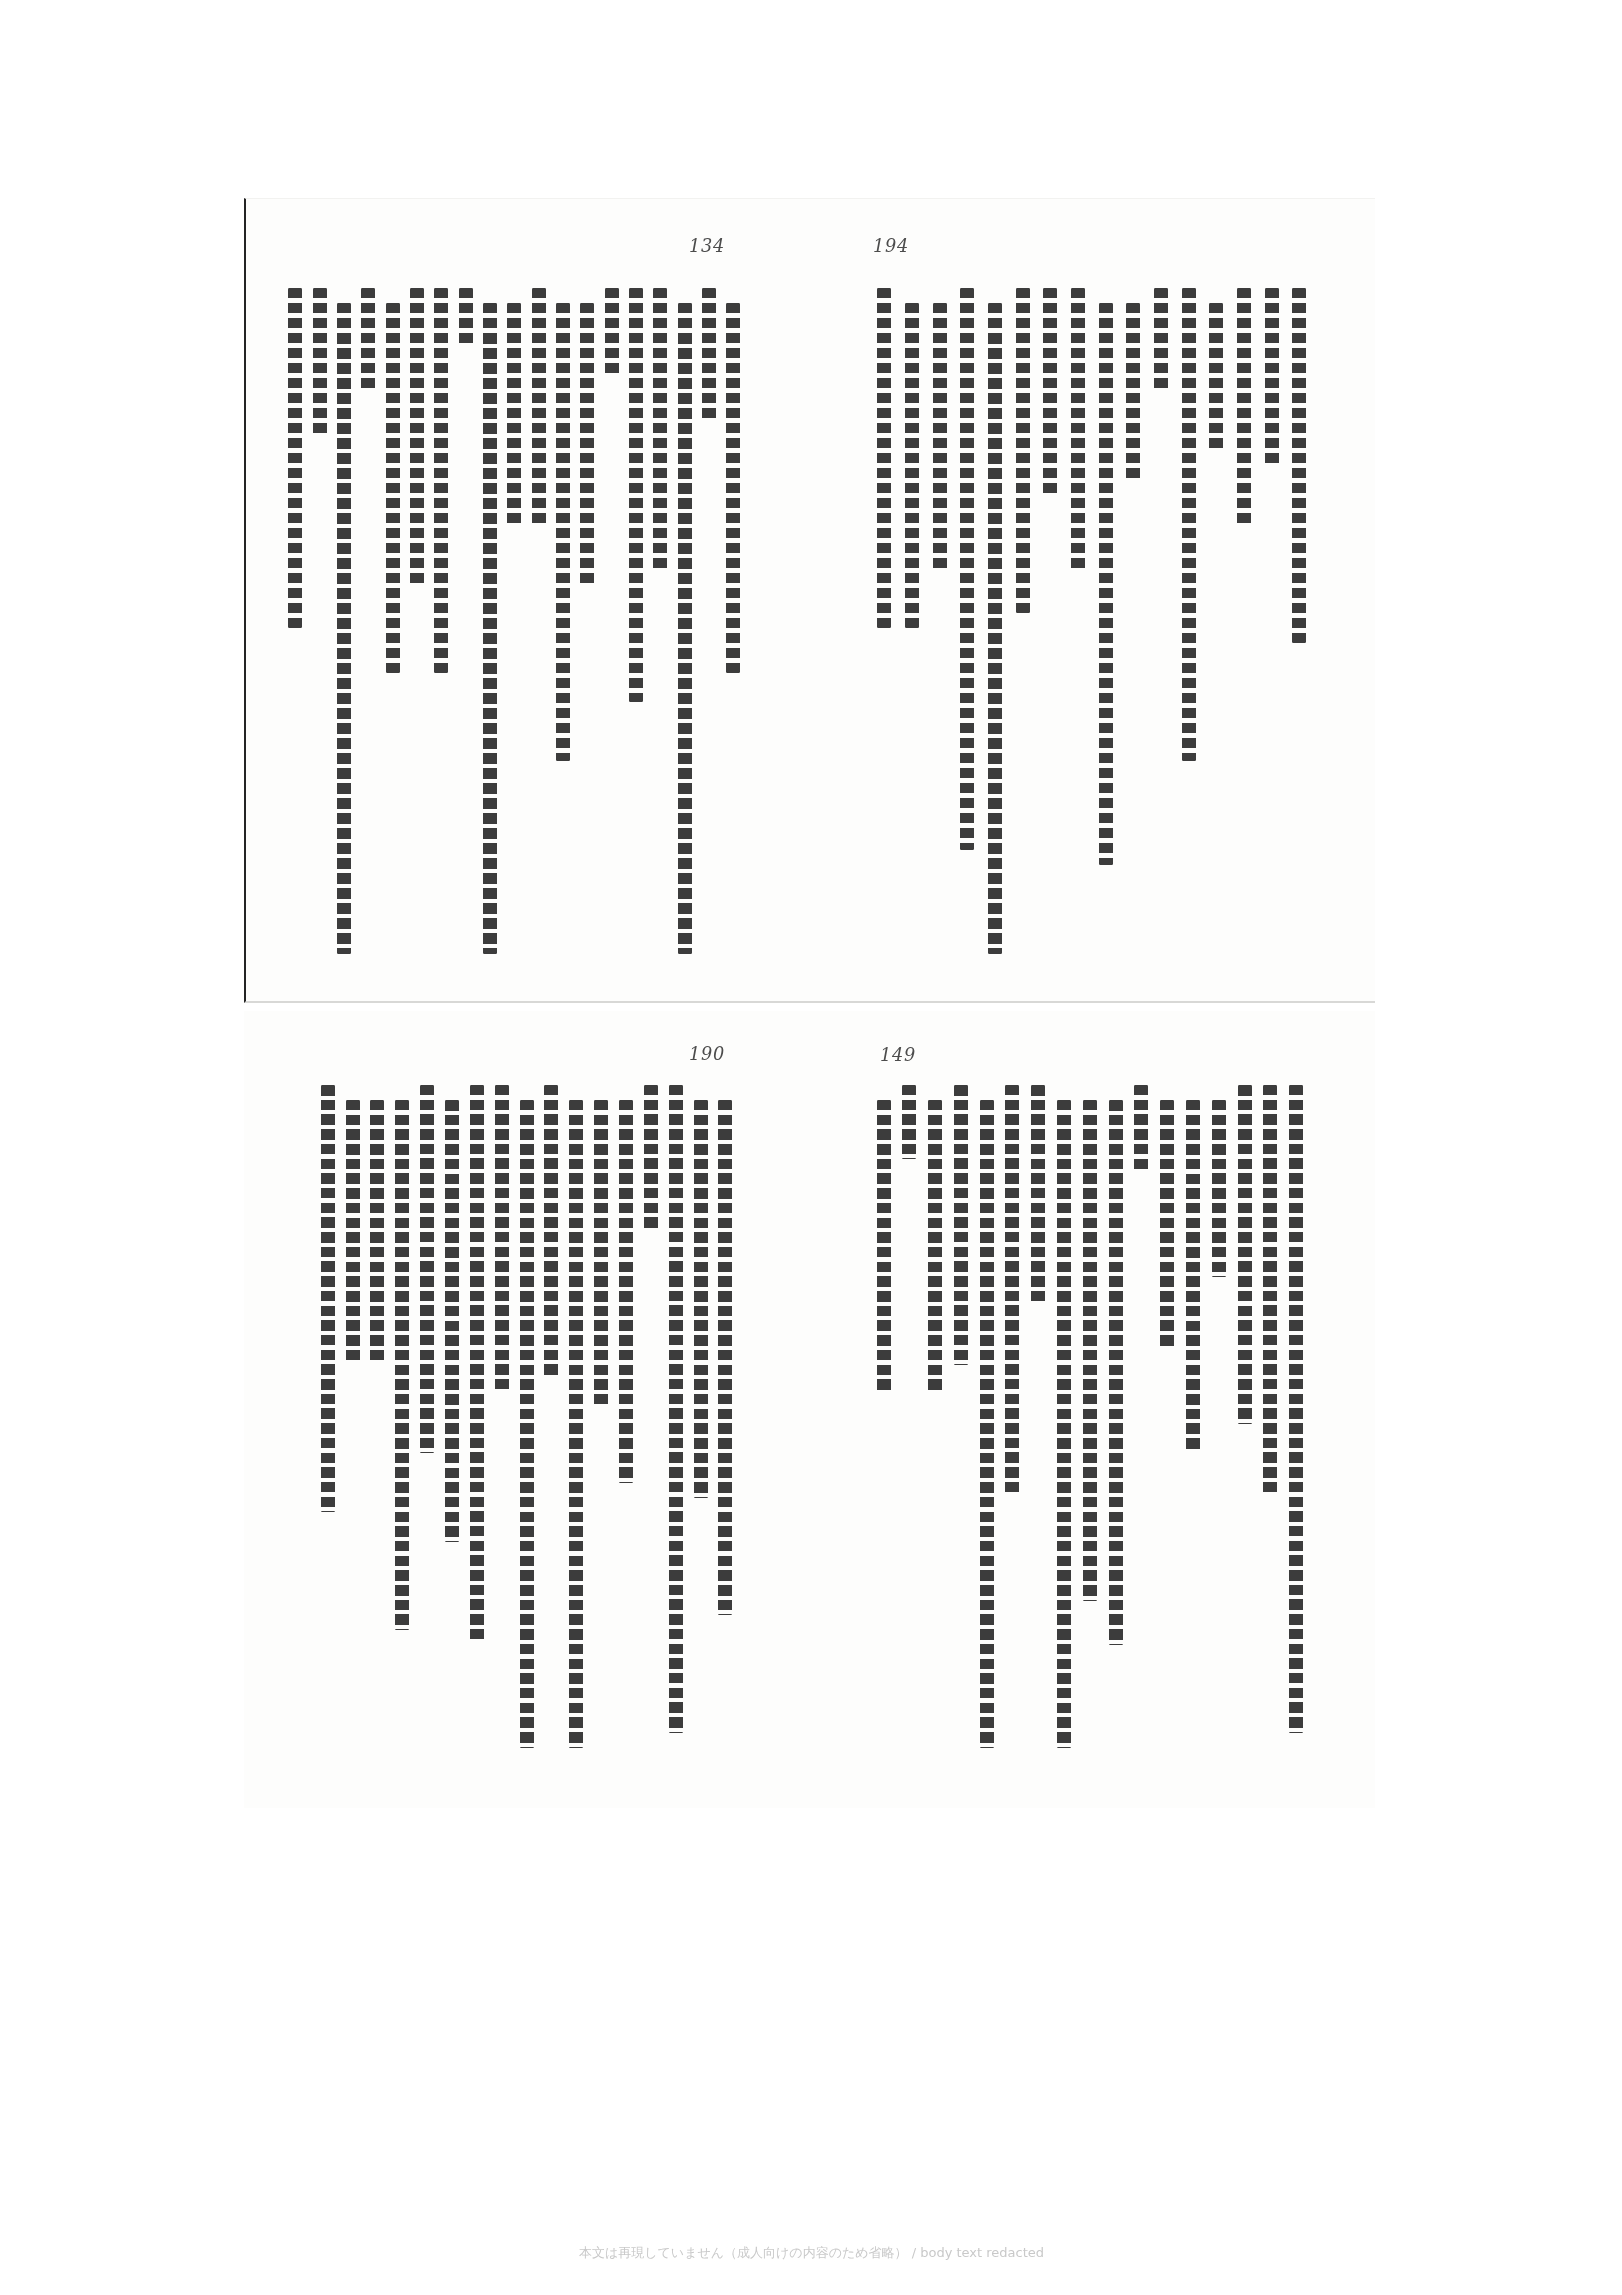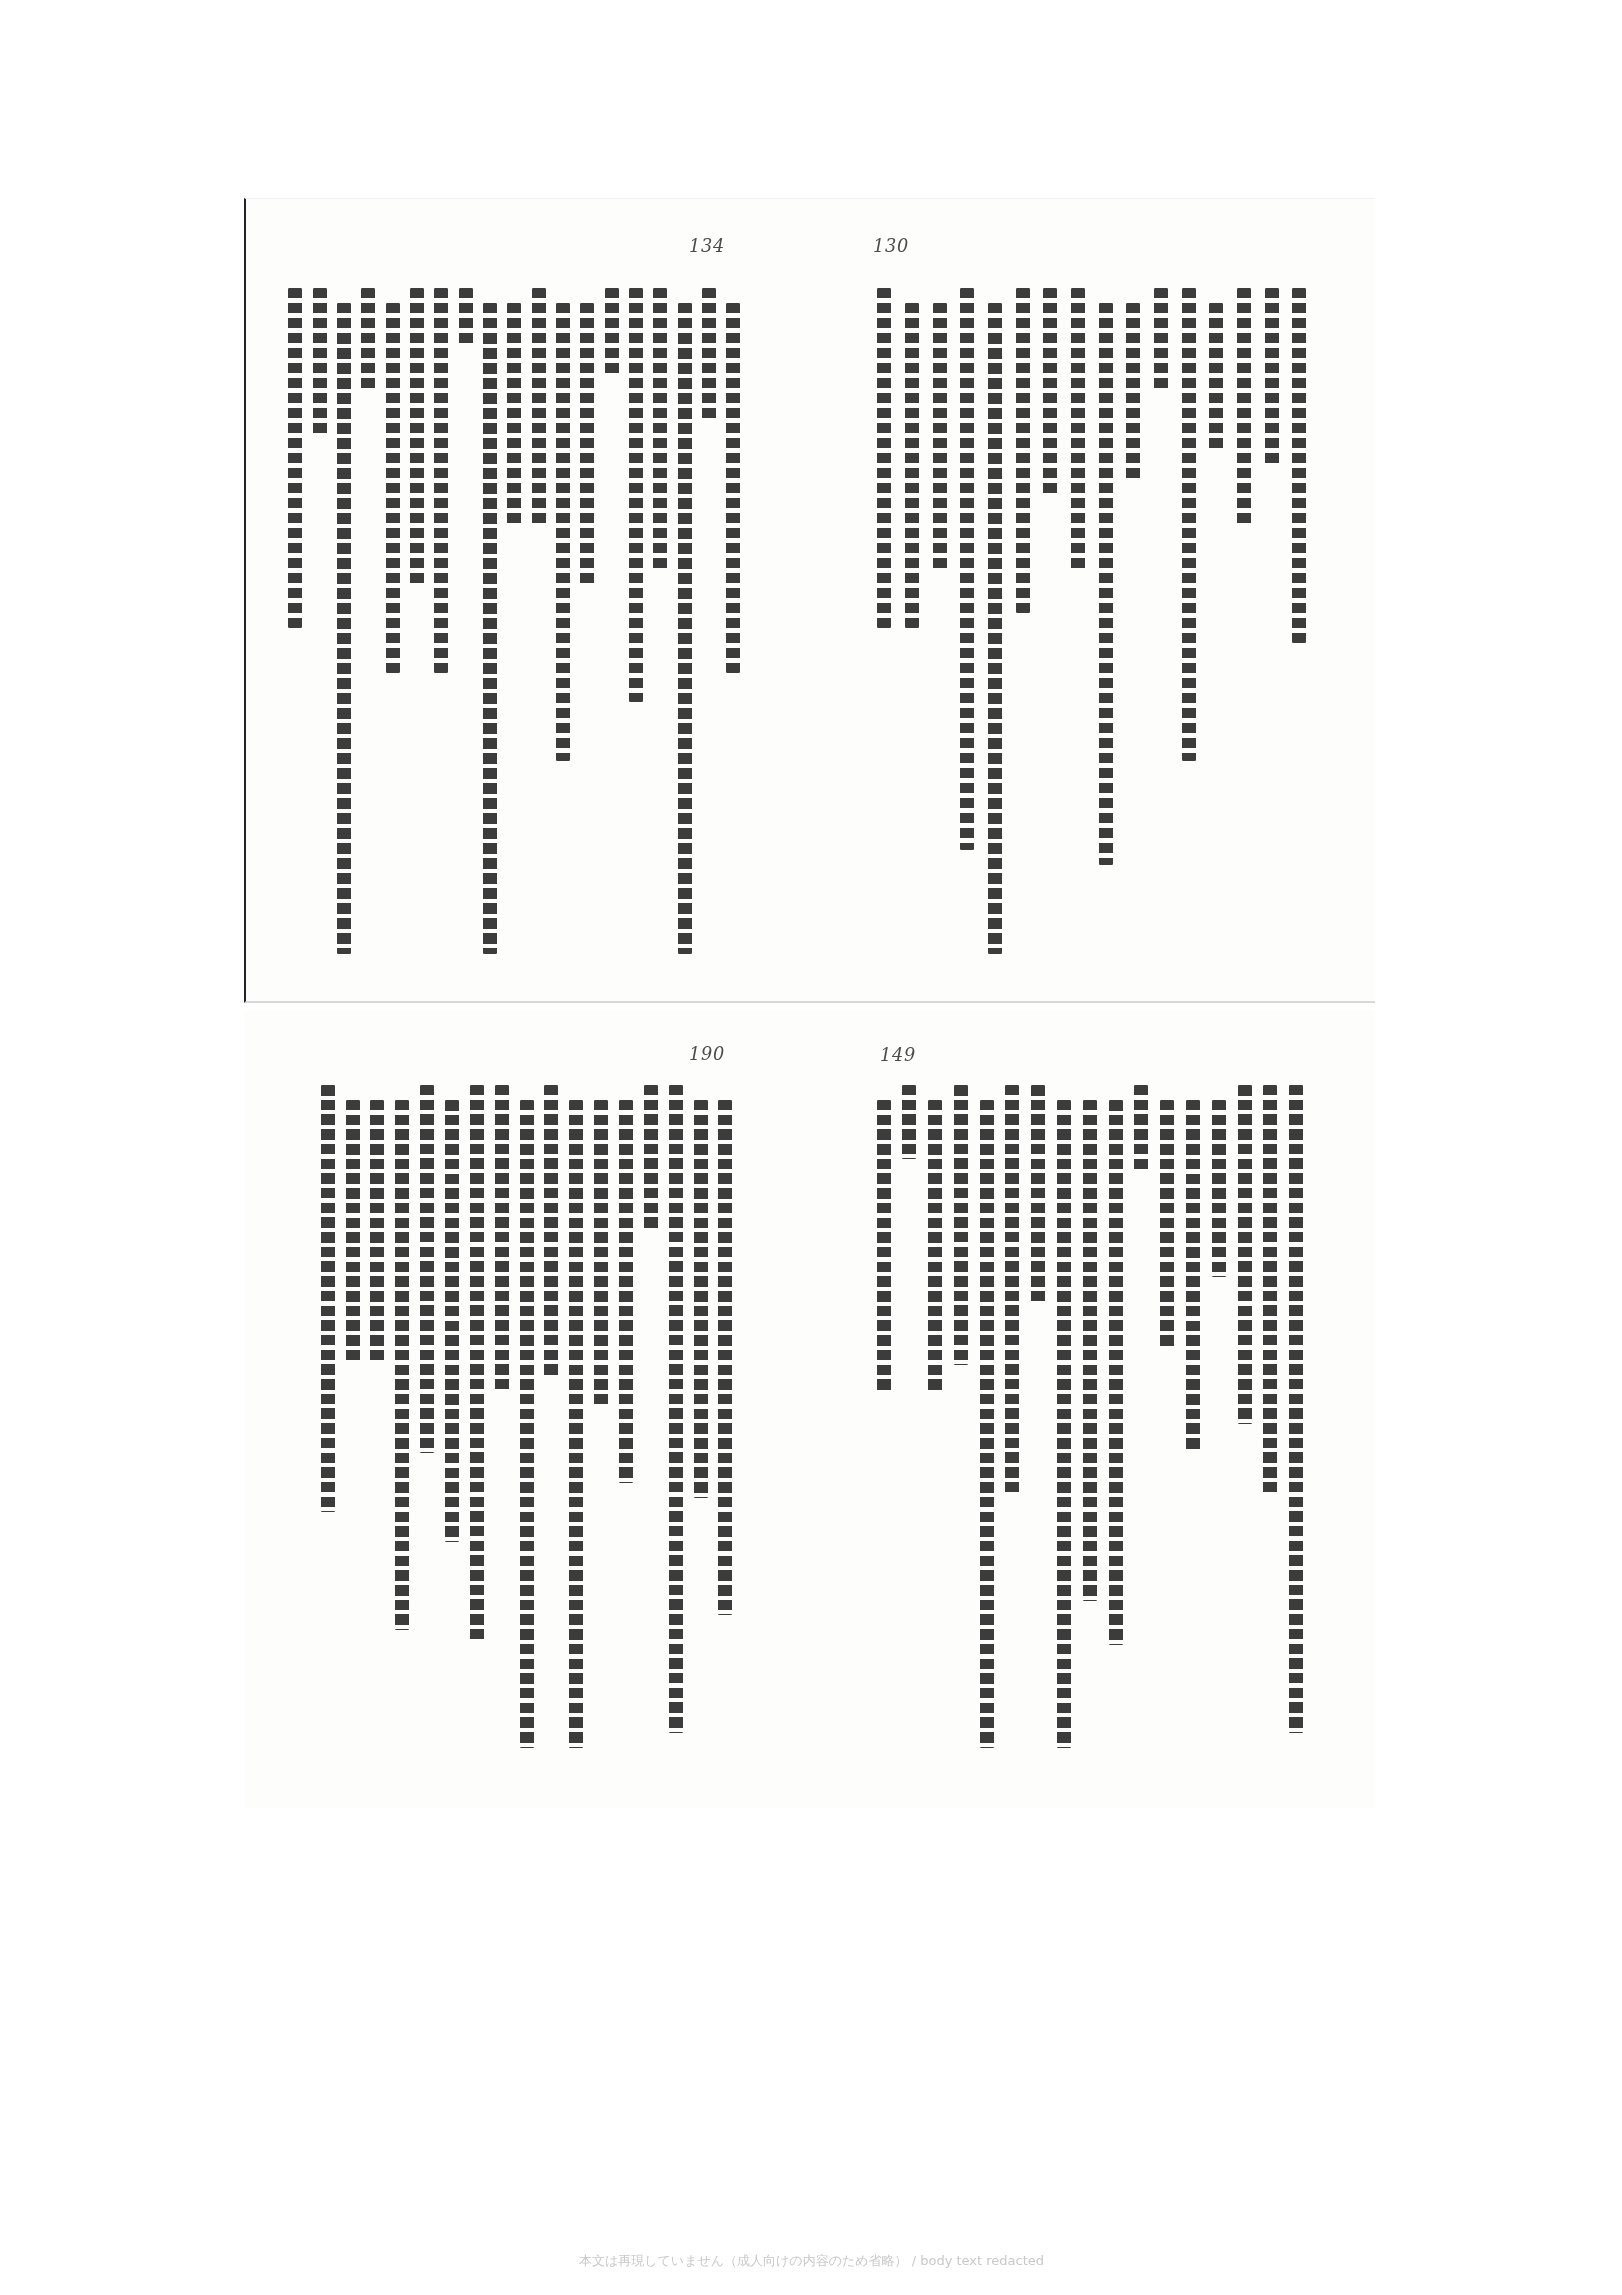--- a/index.html
+++ b/index.html
@@ -36,31 +36,30 @@
     opacity:0.93;
   }
   .redaction-notice{
     position:absolute;
     left:50%;top:2244px;
     transform:translateX(-50%);
     font-family:"DejaVu Sans","Liberation Sans",sans-serif;
     font-size:13px;
     color:#c9c9c9;
     white-space:nowrap;
-    margin-top:8px;
   }
 </style>
 </head>
 <body>
 
 <div class="page-area top" style="left: 244px; top: 198px; width: 1131px; height: 805px;"></div>
 
 <div class="page-area bottom" style="left: 244px; top: 1011px; width: 1131px; height: 797px;"></div>
 
-<div class="page-number" style="left: 891px; top: 246px;">130</div>
+<div class="page-number" style="left: 891px; top: 246px;">194</div>
 <div class="page-number" style="left: 707px; top: 246px;">134</div>
 <div class="page-number" style="left: 898px; top: 1055px;">149</div>
 <div class="page-number" style="left: 707px; top: 1054px;">190</div>
 
 <div id="columns-root">
     <div class="col" style="left: 1292px; top: 288px; height: 355px; background: repeating-linear-gradient(rgb(46, 46, 46) 0px, rgb(46, 46, 46) 10.5px, rgba(46, 46, 46, 0) 10.5px, rgba(46, 46, 46, 0) 15px);"></div>
     <div class="col" style="left: 1265px; top: 288px; height: 177px; background: repeating-linear-gradient(rgb(46, 46, 46) 0px, rgb(46, 46, 46) 10.5px, rgba(46, 46, 46, 0) 10.5px, rgba(46, 46, 46, 0) 15px);"></div>
     <div class="col" style="left: 1237px; top: 288px; height: 237px; background: repeating-linear-gradient(rgb(46, 46, 46) 0px, rgb(46, 46, 46) 10.5px, rgba(46, 46, 46, 0) 10.5px, rgba(46, 46, 46, 0) 15px);"></div>
     <div class="col" style="left: 1209px; top: 303px; height: 148px; background: repeating-linear-gradient(rgb(46, 46, 46) 0px, rgb(46, 46, 46) 10.5px, rgba(46, 46, 46, 0) 10.5px, rgba(46, 46, 46, 0) 15px);"></div>
     <div class="col" style="left: 1182px; top: 288px; height: 473px; background: repeating-linear-gradient(rgb(46, 46, 46) 0px, rgb(46, 46, 46) 10.5px, rgba(46, 46, 46, 0) 10.5px, rgba(46, 46, 46, 0) 15px);"></div>

